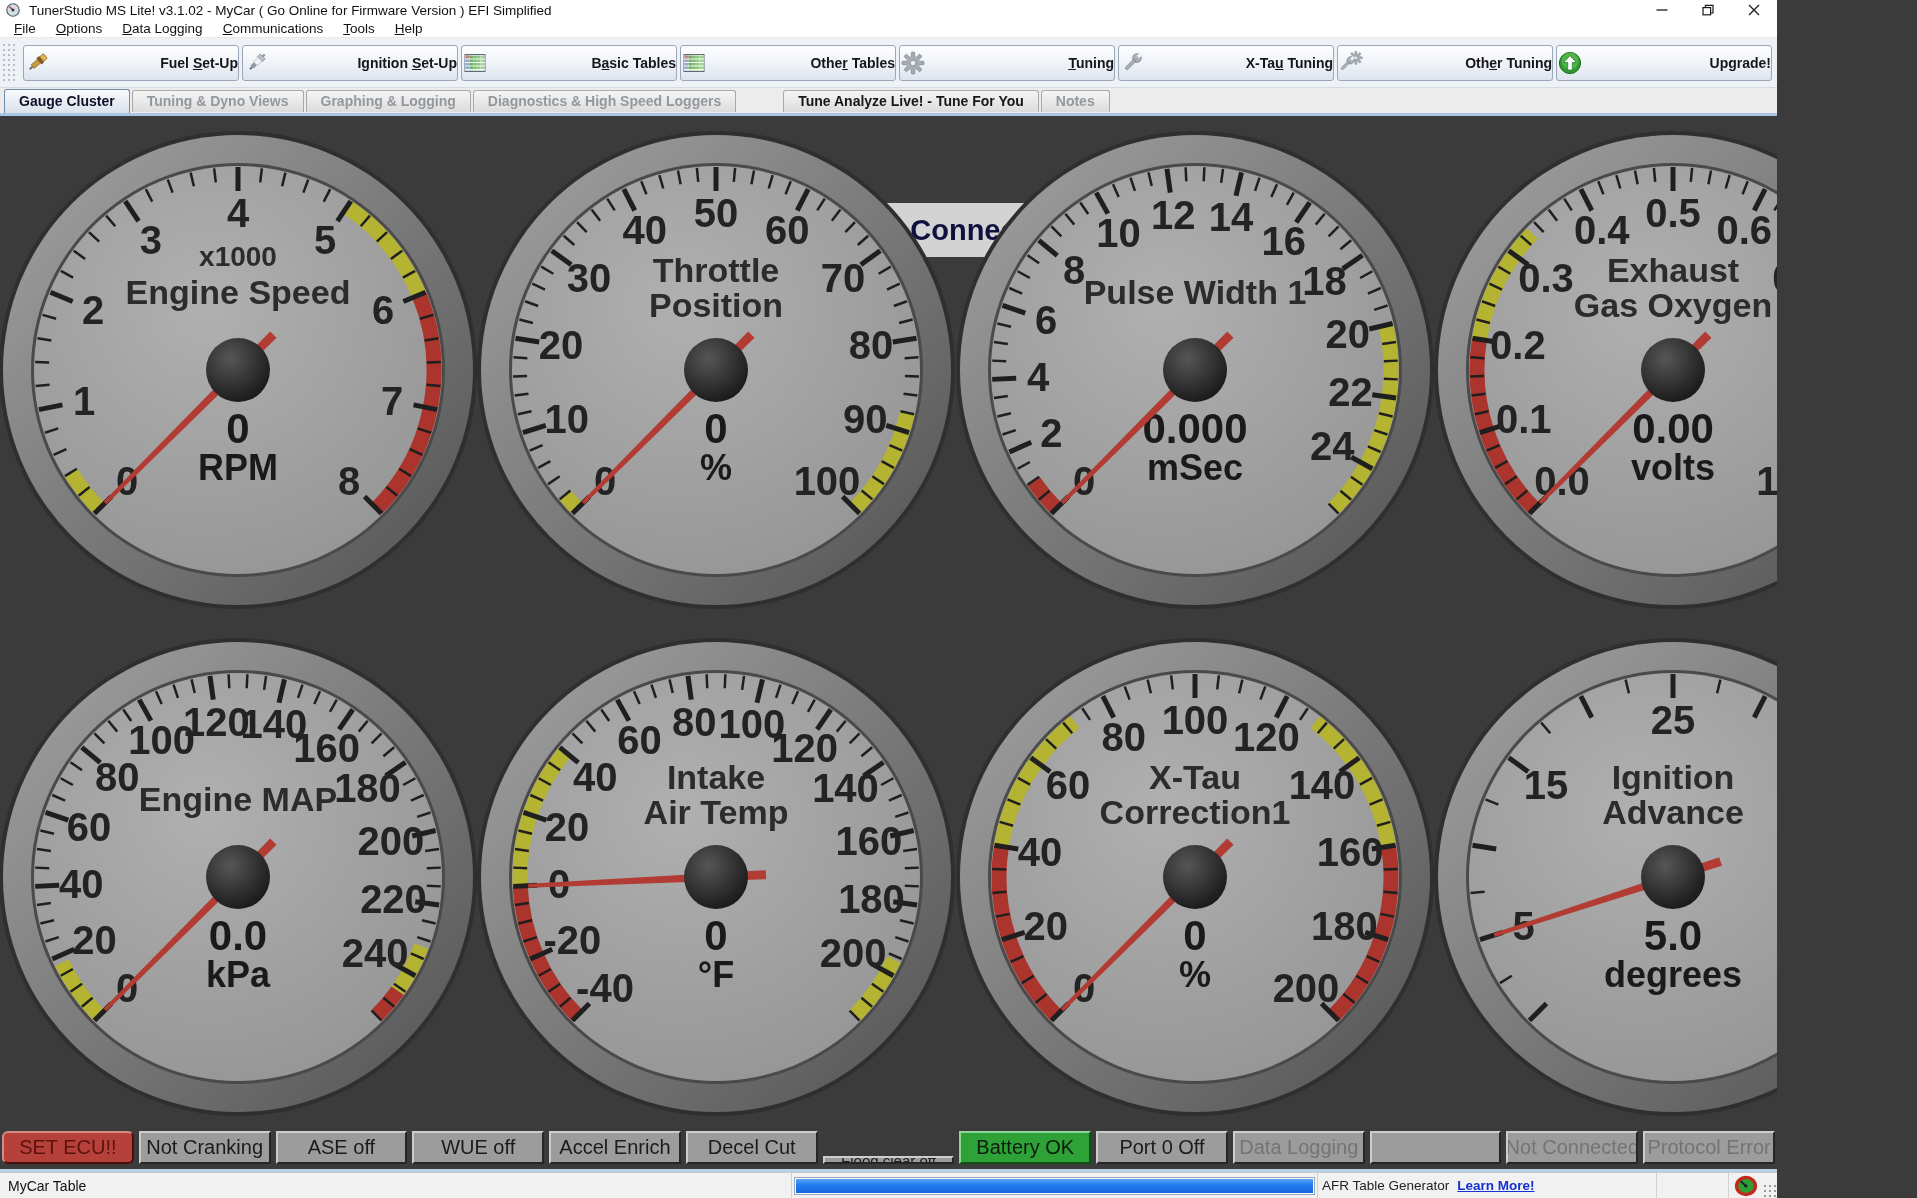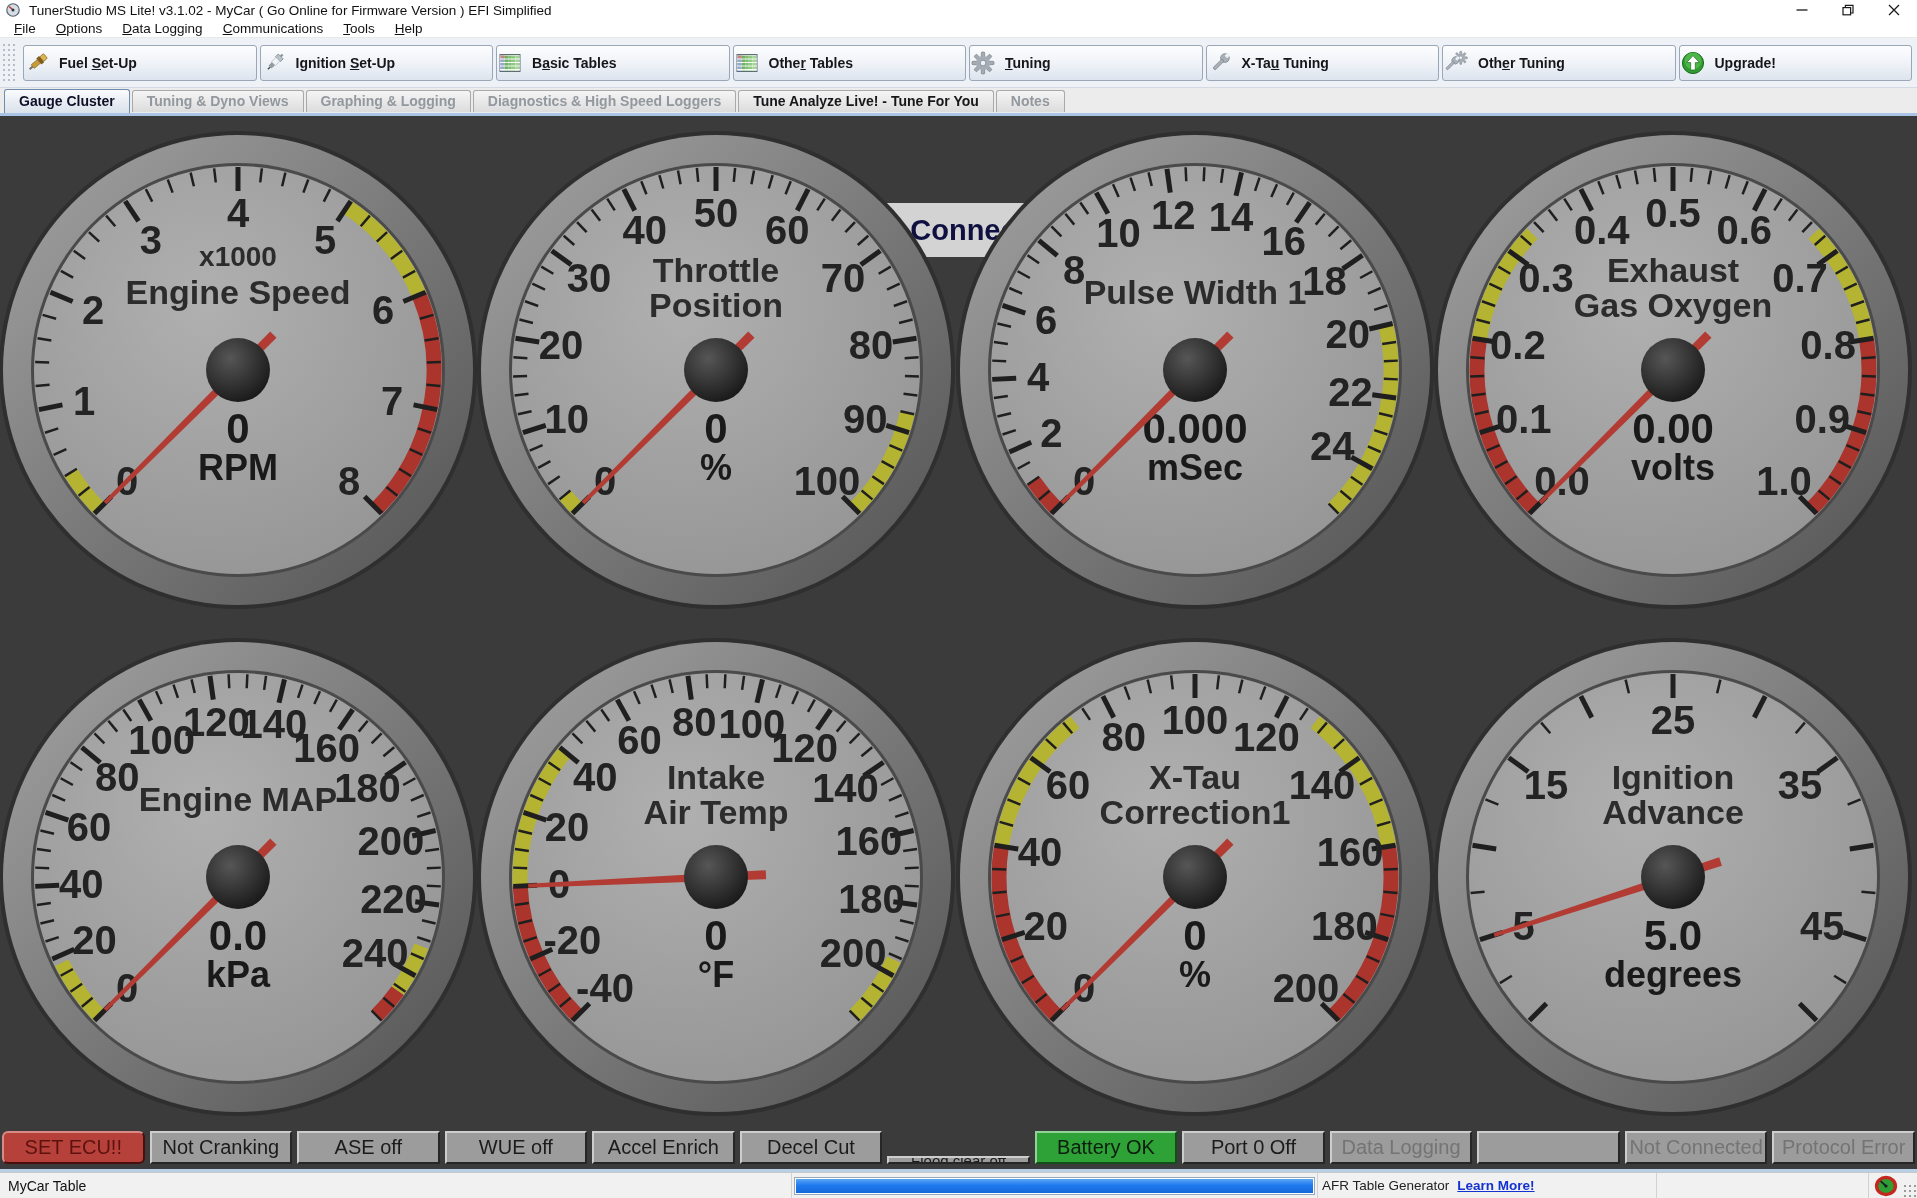--- a/index.html
+++ b/index.html
@@ -1,52 +1,52 @@
 <!DOCTYPE html>
 <html><head>
 <meta charset="utf-8">
 <style>
   * { margin:0; padding:0; box-sizing:border-box; }
   html,body { width:1917px; height:1198px; overflow:hidden; background:#3b3b3c;
     font-family:"Liberation Sans", sans-serif; cursor:default; }
-  #window { width:1917px; height:1198px; display:flex; flex-direction:column; background:#f0f0f0; }
+  #window { width:1777px; height:1198px; display:flex; flex-direction:column; background:#f0f0f0; }
 
   
   #titlebar { height:20px; background:#ffffff; display:flex; align-items:center; flex:0 0 auto; }
   #title-icon { width:18px; height:18px; margin:0 6px 0 5px; display:flex; align-items:center; }
   #title-text { font-size:13.5px; color:#111; white-space:nowrap; }
   #win-controls { margin-left:auto; display:flex; height:100%; }
   .winbtn { width:46px; height:100%; display:flex; align-items:center; justify-content:center; }
 
   
   #menubar { height:18px; background:#ffffff; display:flex; align-items:center; padding-left:4px; flex:0 0 auto; border-bottom:1px solid #e8e8e8;}
   .menu-item { font-size:13.5px; color:#111; padding:0 10px; white-space:nowrap; }
   .menu-item .u { text-decoration:underline; }
 
   
   #toolbar { height:50px; background:#eef1f6; display:flex; align-items:center; flex:0 0 auto;
     border-bottom:1px solid #d5dae2; }
   #toolbar-grip { width:16px; height:40px; margin-left:2px;
     background-image:radial-gradient(circle at 2px 2px, #b7bdc7 1.1px, rgba(0,0,0,0) 1.4px);
     background-size:5px 5px; }
   #toolbar-buttons { flex:1; display:flex; gap:3px; padding:0 5px; }
-  .tb-btn { flex:1; height:36px; display:flex; align-items:center; justify-content:flex-start; gap:9px;
+  .tb-btn { flex:1; height:36px; display:flex; align-items:center; justify-content:space-between; gap:9px;
     background:linear-gradient(#fdfdfe, #eef2f7 55%, #dde4ee);
     border:1px solid #9aa7b8; border-radius:3px; }
   .tb-btn .lbl { font-size:14px; font-weight:700; color:#15151a; white-space:nowrap; }
   .tb-btn .u { text-decoration:underline; }
   .tb-icon { width:26px; height:26px; display:flex; }
 
   
   #tabbar { height:25px; background:#ececec; display:flex; align-items:center; padding-left:4px; gap:2px; flex:0 0 auto; }
   .tab { height:22px; line-height:20px; padding:0 14px; font-size:14px; font-weight:700;
     border:1px solid #a9a9a9; border-bottom:none; border-radius:3px 3px 0 0;
     background:linear-gradient(#f5f5f5,#dcdcdc); color:#92989e; white-space:nowrap; }
   .tab.selected { background:linear-gradient(#fafbfd,#d9e1ea); border-color:#6f8cad; color:#0f0f28; height:24px; line-height:22px; }
-  .tab.active-text { color:#17171a; }
+  .tab.active-text { color:#17171a;margin-left:45px; }
   #bluebar-top { height:3px; background:#a9c4e4; flex:0 0 auto; }
 
   
   #gauge-panel { position:relative; height:1053px; background:#3b3b3c; flex:0 0 auto; overflow:hidden; }
   .gauge { position:absolute; width:480px; height:480px; }
 
   #not-connected { position:absolute; left:850px; top:87px; width:214px; height:54px;
     background:rgba(216,216,216,0.97); color:#0f1040; font-size:29px; font-weight:700;
     display:flex; align-items:center; justify-content:center; white-space:nowrap; }
 

